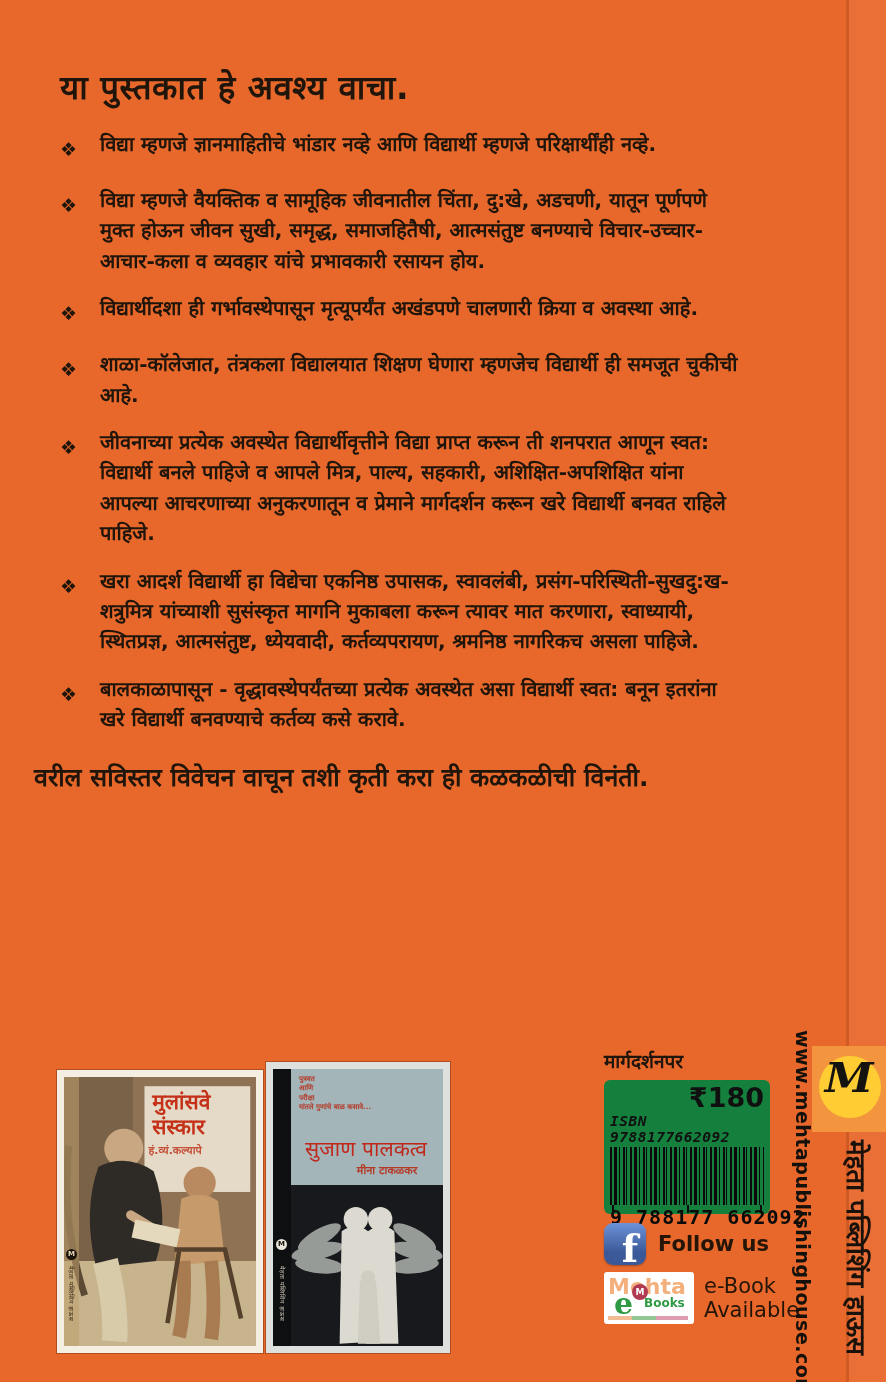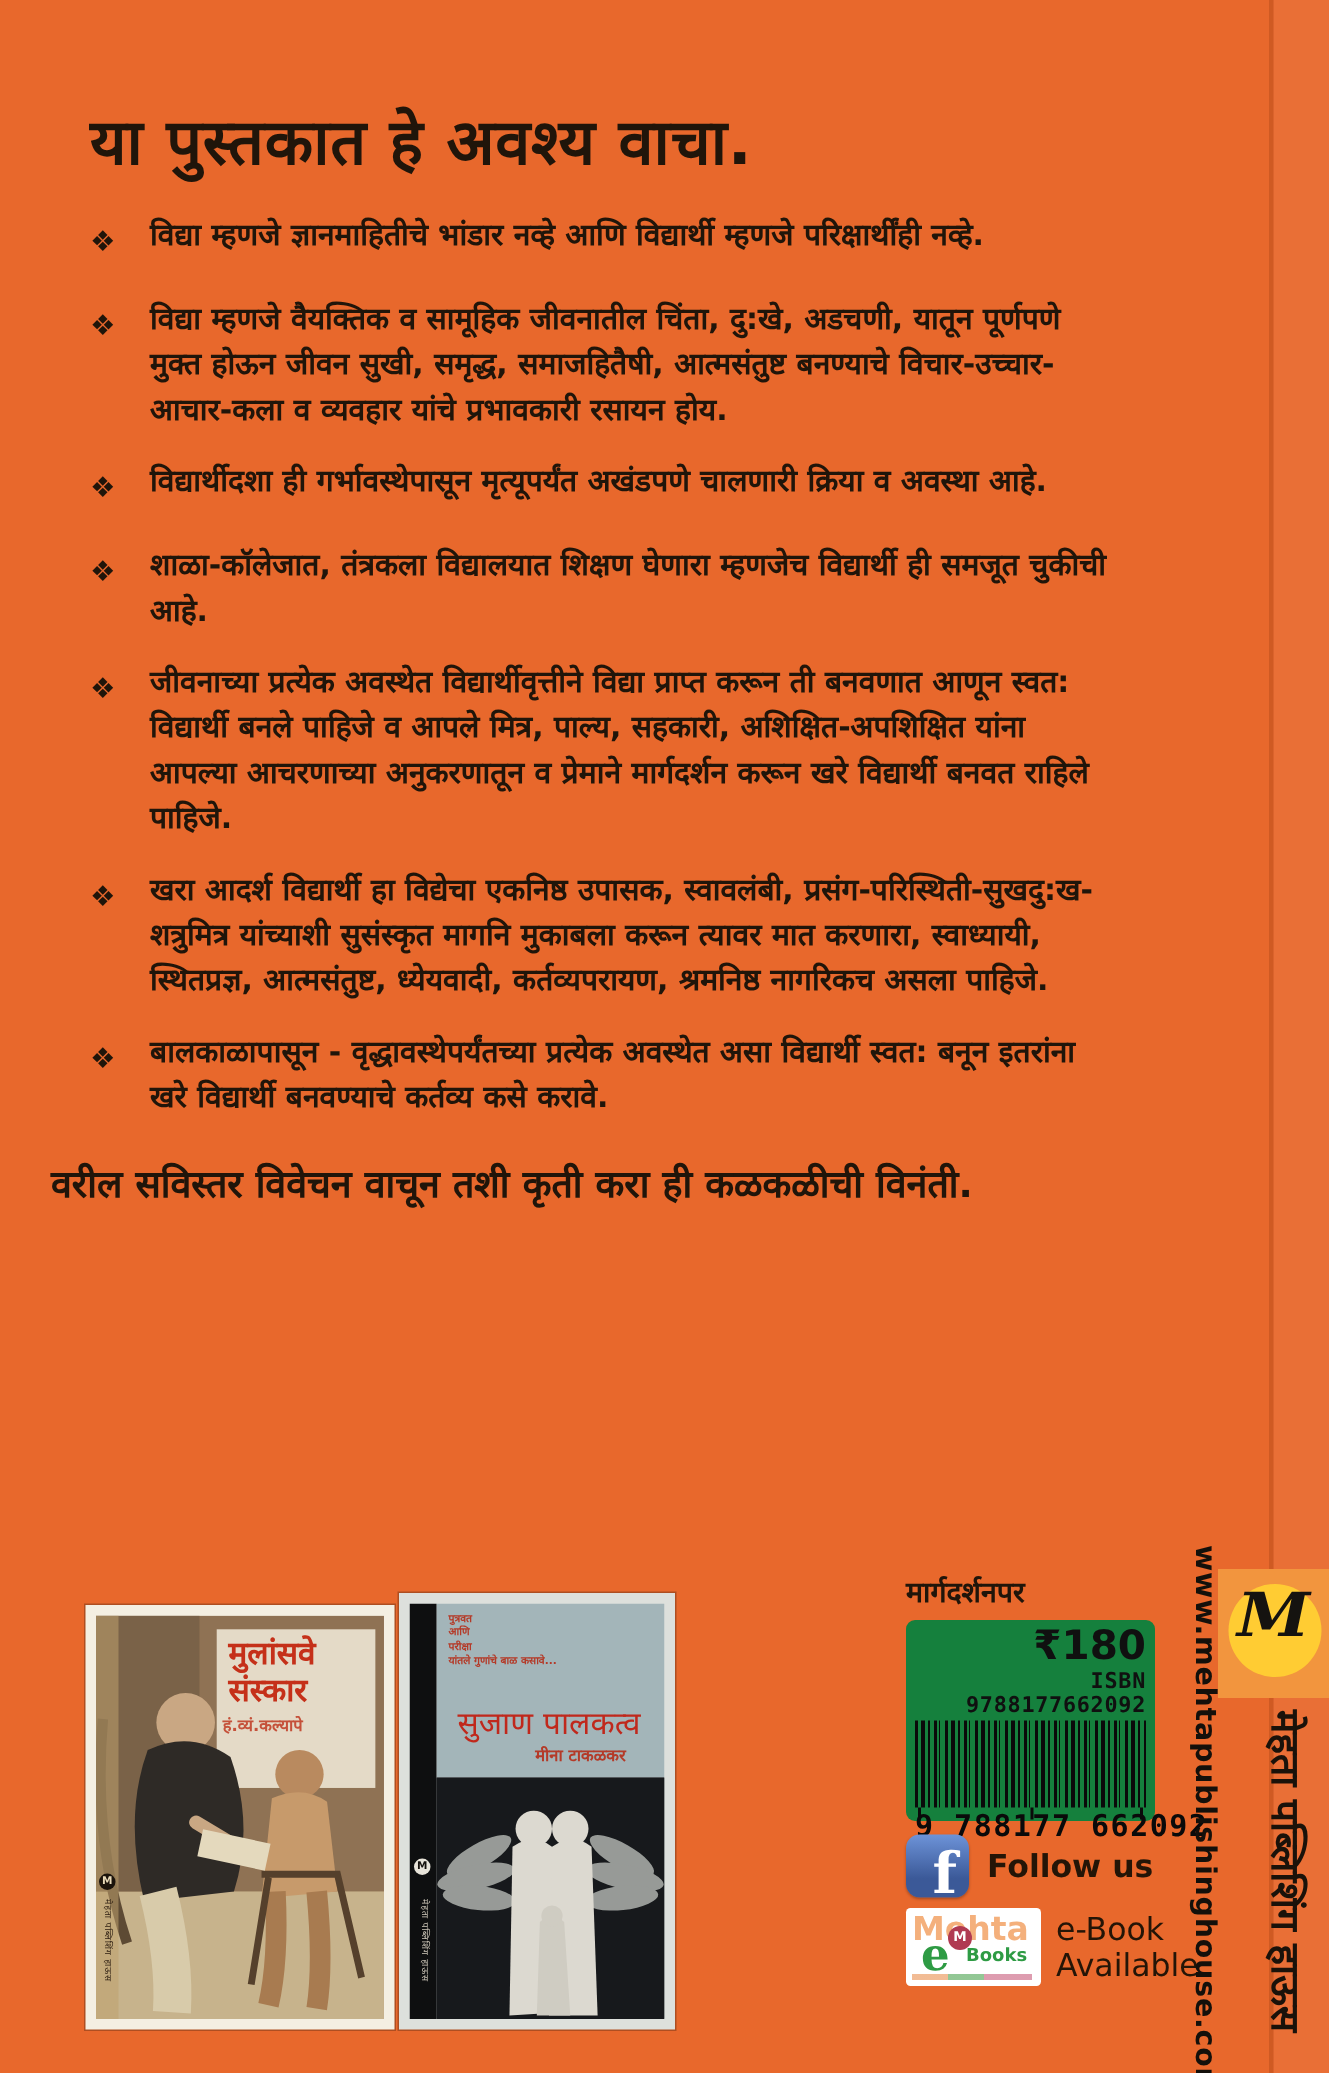--- a/index.html
+++ b/index.html
@@ -10,21 +10,21 @@
     color:#20150A;
   }
   
   .fold{position:absolute;left:846px;top:0;width:3px;height:1382px;
     background:rgba(120,40,5,.22);}
   .edge-tint{position:absolute;right:0;top:0;width:37px;height:1382px;
     background:rgba(255,255,255,.05);}
 
   
   .text-block{position:absolute;left:60px;top:64px;width:700px;}
-  .heading{font-size:42px;font-weight:bold;margin:0 0 20px 0;letter-spacing:.5px;}
+  .heading{font-size:33px;font-weight:bold;margin:0 0 20px 0;letter-spacing:.5px;}
   .bullets{list-style:none;margin:0;padding:0;display:flex;flex-direction:column;gap:17px;}
   .bullets li{display:flex;align-items:flex-start;}
   .bullet-mark{flex:0 0 40px;font-size:19px;line-height:38px;padding-top:1px;}
   .bullet-text{font-size:20px;font-weight:bold;line-height:1.52;width:648px;}
   .closing{margin:26px 0 0 -26px;width:790px;font-size:25px;font-weight:bold;line-height:1.45;}
 
   
   .thumb{position:absolute;background:#F4EFE2;box-shadow:0 0 0 1px rgba(0,0,0,.25);}
   .thumb-inner{position:absolute;inset:7px;overflow:hidden;}
 
@@ -58,21 +58,21 @@
 
   
   .meta{position:absolute;left:604px;top:1048px;width:166px;}
   .category{font-size:19px;font-weight:bold;margin-bottom:5px;}
   .edition-box{background:#101010;color:#F2F2F2;font-size:21px;font-weight:bold;
     text-align:center;padding:2px 0 4px;letter-spacing:1px;}
   .barcode-box{margin-top:6px;background:#15803d;border-radius:6px;padding:4px 6px 2px;
     height:128px;position:relative;}
   .price{font-size:27px;font-weight:bold;text-align:right;color:#101010;line-height:1.05;}
   .isbn-label{font-family:"DejaVu Sans Mono","Liberation Mono",monospace;
-    font-weight:bold;font-size:14.5px;text-align:right;color:#101010;margin-top:1px;letter-spacing:.5px;}
+    font-weight:bold;font-size:14.5px;text-align:left;color:#101010;margin-top:1px;letter-spacing:.5px;font-style:italic;}
   .bars{height:58px;margin-top:2px;position:relative;
     background:repeating-linear-gradient(90deg,
       #0a0a0a 0 2px,transparent 2px 4px,#0a0a0a 4px 7px,transparent 7px 9px,
       #0a0a0a 9px 10px,transparent 10px 13px,#0a0a0a 13px 15px,transparent 15px 16px,
       #0a0a0a 16px 17px,transparent 17px 20px);}
   .guard{position:absolute;top:100%;width:2px;height:8px;background:#0a0a0a;}
   .barcode-number{font-family:"DejaVu Sans Mono","Liberation Mono",monospace;
     font-weight:bold;font-size:20px;color:#0a0a0a;letter-spacing:1px;margin-top:0;
     text-align:center;white-space:nowrap;}
   .follow-row{display:flex;align-items:center;margin-top:9px;gap:12px;}
@@ -127,21 +127,21 @@
       <li>
         <span class="bullet-mark">❖</span>
         <span class="bullet-text">विद्यार्थीदशा ही गर्भावस्थेपासून मृत्यूपर्यंत अखंडपणे चालणारी क्रिया व अवस्था आहे.</span>
       </li>
       <li>
         <span class="bullet-mark">❖</span>
         <span class="bullet-text">शाळा-कॉलेजात, तंत्रकला विद्यालयात शिक्षण घेणारा म्हणजेच विद्यार्थी ही समजूत चुकीची आहे.</span>
       </li>
       <li>
         <span class="bullet-mark">❖</span>
-        <span class="bullet-text">जीवनाच्या प्रत्येक अवस्थेत विद्यार्थीवृत्तीने विद्या प्राप्त करून ती बनवणात आणून स्वत: विद्यार्थी बनले पाहिजे व आपले मित्र, पाल्य, सहकारी, अशिक्षित-अपशिक्षित यांना आपल्या आचरणाच्या अनुकरणातून व प्रेमाने मार्गदर्शन करून खरे विद्यार्थी बनवत राहिले पाहिजे.</span>
+        <span class="bullet-text">जीवनाच्या प्रत्येक अवस्थेत विद्यार्थीवृत्तीने विद्या प्राप्त करून ती शनपरात आणून स्वत: विद्यार्थी बनले पाहिजे व आपले मित्र, पाल्य, सहकारी, अशिक्षित-अपशिक्षित यांना आपल्या आचरणाच्या अनुकरणातून व प्रेमाने मार्गदर्शन करून खरे विद्यार्थी बनवत राहिले पाहिजे.</span>
       </li>
       <li>
         <span class="bullet-mark">❖</span>
         <span class="bullet-text">खरा आदर्श विद्यार्थी हा विद्येचा एकनिष्ठ उपासक, स्वावलंबी, प्रसंग-परिस्थिती-सुखदु:ख-शत्रुमित्र यांच्याशी सुसंस्कृत मागनि मुकाबला करून त्यावर मात करणारा, स्वाध्यायी, स्थितप्रज्ञ, आत्मसंतुष्ट, ध्येयवादी, कर्तव्यपरायण, श्रमनिष्ठ नागरिकच असला पाहिजे.</span>
       </li>
       <li>
         <span class="bullet-mark">❖</span>
         <span class="bullet-text">बालकाळापासून - वृद्धावस्थेपर्यंतच्या प्रत्येक अवस्थेत असा विद्यार्थी स्वत: बनून इतरांना खरे विद्यार्थी बनवण्याचे कर्तव्य कसे करावे.</span>
       </li>
     </ul>

